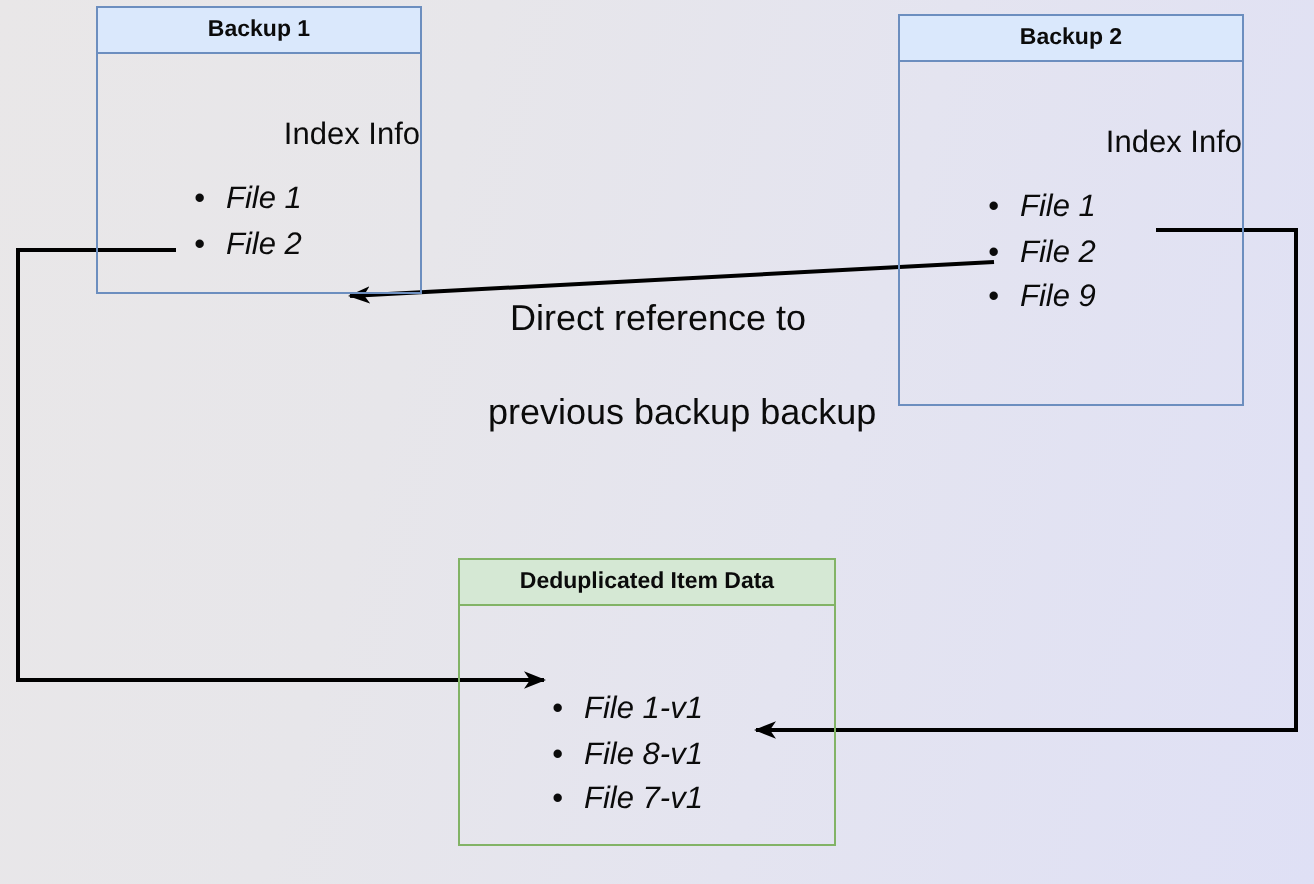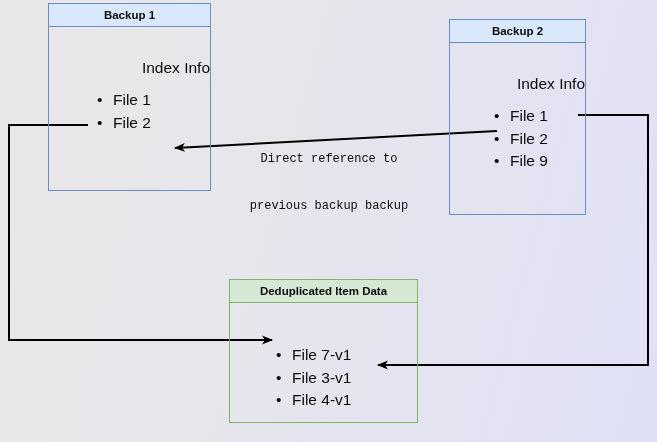--- a/index.html
+++ b/index.html
@@ -68,40 +68,40 @@
     padding: 0;
     list-style: none;
   }
   ul.file-list li {
     font-size: 15.5px;
     line-height: 22.5px;
     color: #0b0b0b;
     white-space: nowrap;
     position: relative;
     padding-left: 16px;
+    font-style: italic;
   }
   ul.file-list li::before {
     content: "\2022";
     position: absolute;
     left: 0;
     top: 0;
     font-size: 15.5px;
     line-height: 22.5px;
   }
   #backup1-list { left: 48px; top: 62px; }
   #backup2-list { left: 44px; top: 62px; }
   #dedup-list  { left: 46px; top: 41px; }
   .edge-label {
     position: absolute;
     text-align: center;
-    font-size: 12px;
+    font-size: 18px;
     line-height: 15.5px;
     color: #0b0b0b;
     white-space: pre;
-    font-family: Liberation Mono, monospace;
   }
 </style>
 </head>
 <body>
 
 <div id="canvas">
 
   <svg class="edges" viewBox="0 0 657 442" xmlns="http://www.w3.org/2000/svg">
     <defs>
       <marker id="arrowEnd" markerWidth="12" markerHeight="12" refX="10" refY="5" orient="auto" markerUnits="userSpaceOnUse">
@@ -109,50 +109,50 @@
       </marker>
     </defs>
 
     <path d="M 88 125 L 9 125 L 9 340 L 272 340" fill="none" stroke="#000000" stroke-width="2" marker-end="url(#arrowEnd)"></path>
 
     <path d="M 578 115 L 648 115 L 648 365 L 378 365" fill="none" stroke="#000000" stroke-width="2" marker-end="url(#arrowEnd)"></path>
 
     <path d="M 497 131 L 175 148" fill="none" stroke="#000000" stroke-width="2" marker-end="url(#arrowEnd)"></path>
   </svg>
 
-  <div class="box" id="backup1" style="left:48px; top:3px; width:163px; height:188px;">
+  <div class="box" id="backup1" style="left:48px; top:3px; width:163px; height:144px;">
     <div class="box-header">Backup 1</div>
     <div class="box-body">
       <div class="index-title">Index Info</div>
       <ul class="file-list" id="backup1-list">
         <li>File 1</li>
         <li>File 2</li>
       </ul>
     </div>
   </div>
 
-  <div class="box" id="backup2" style="left:449px; top:19px; width:137px; height:196px;">
+  <div class="box" id="backup2" style="left:449px; top:7px; width:173px; height:196px;">
     <div class="box-header">Backup 2</div>
     <div class="box-body">
       <div class="index-title">Index Info</div>
       <ul class="file-list" id="backup2-list">
         <li>File 1</li>
         <li>File 2</li>
         <li>File 9</li>
       </ul>
     </div>
   </div>
 
   <div class="box green" id="dedup" style="left:229px; top:279px; width:189px; height:144px;">
     <div class="box-header">Deduplicated Item Data</div>
     <div class="box-body">
       <ul class="file-list" id="dedup-list">
+        <li>File 1-v1</li>
+        <li>File 8-v1</li>
         <li>File 7-v1</li>
-        <li>File 3-v1</li>
-        <li>File 4-v1</li>
       </ul>
     </div>
   </div>
 
   <div class="edge-label" style="left:244px; top:121px; width:170px;">
     <div>Direct reference to</div>
     <div>previous backup backup</div>
   </div>
 
 </div>

